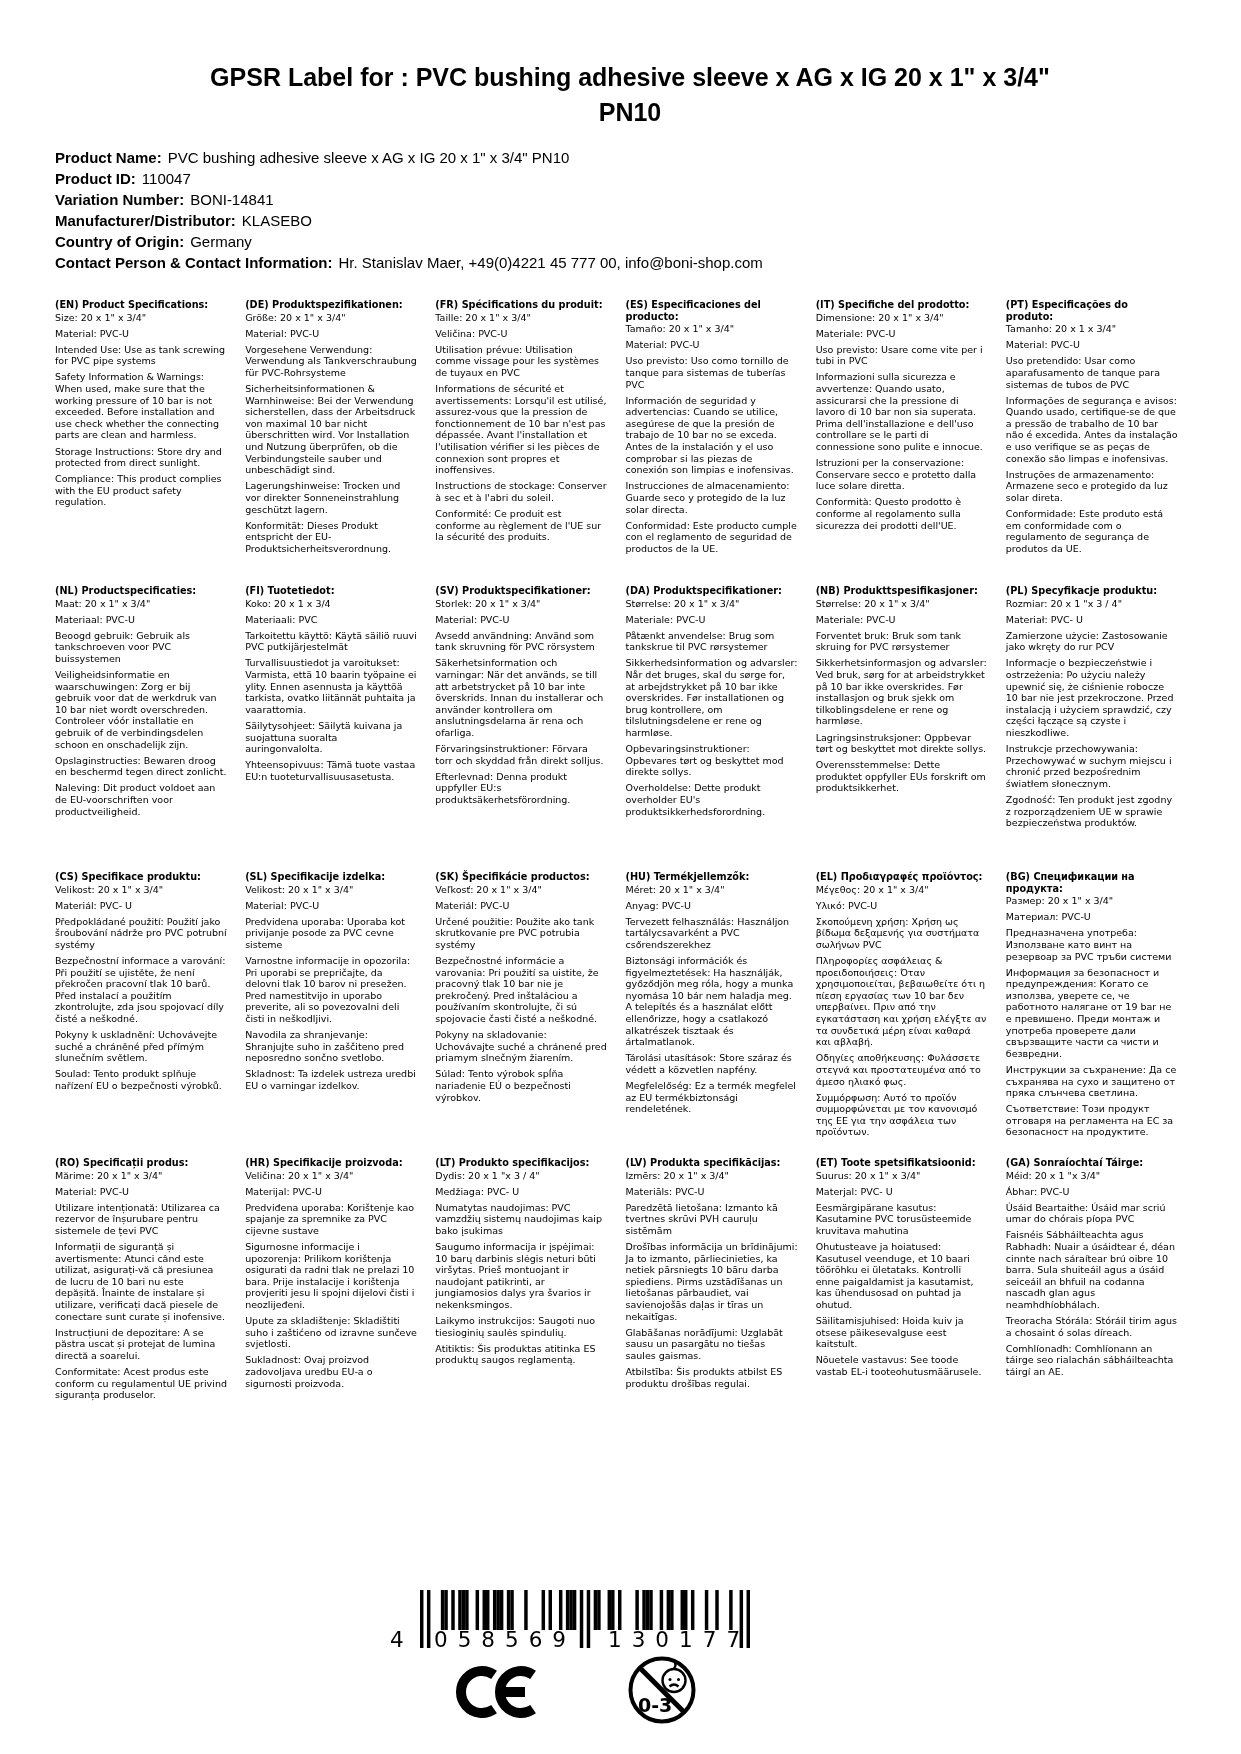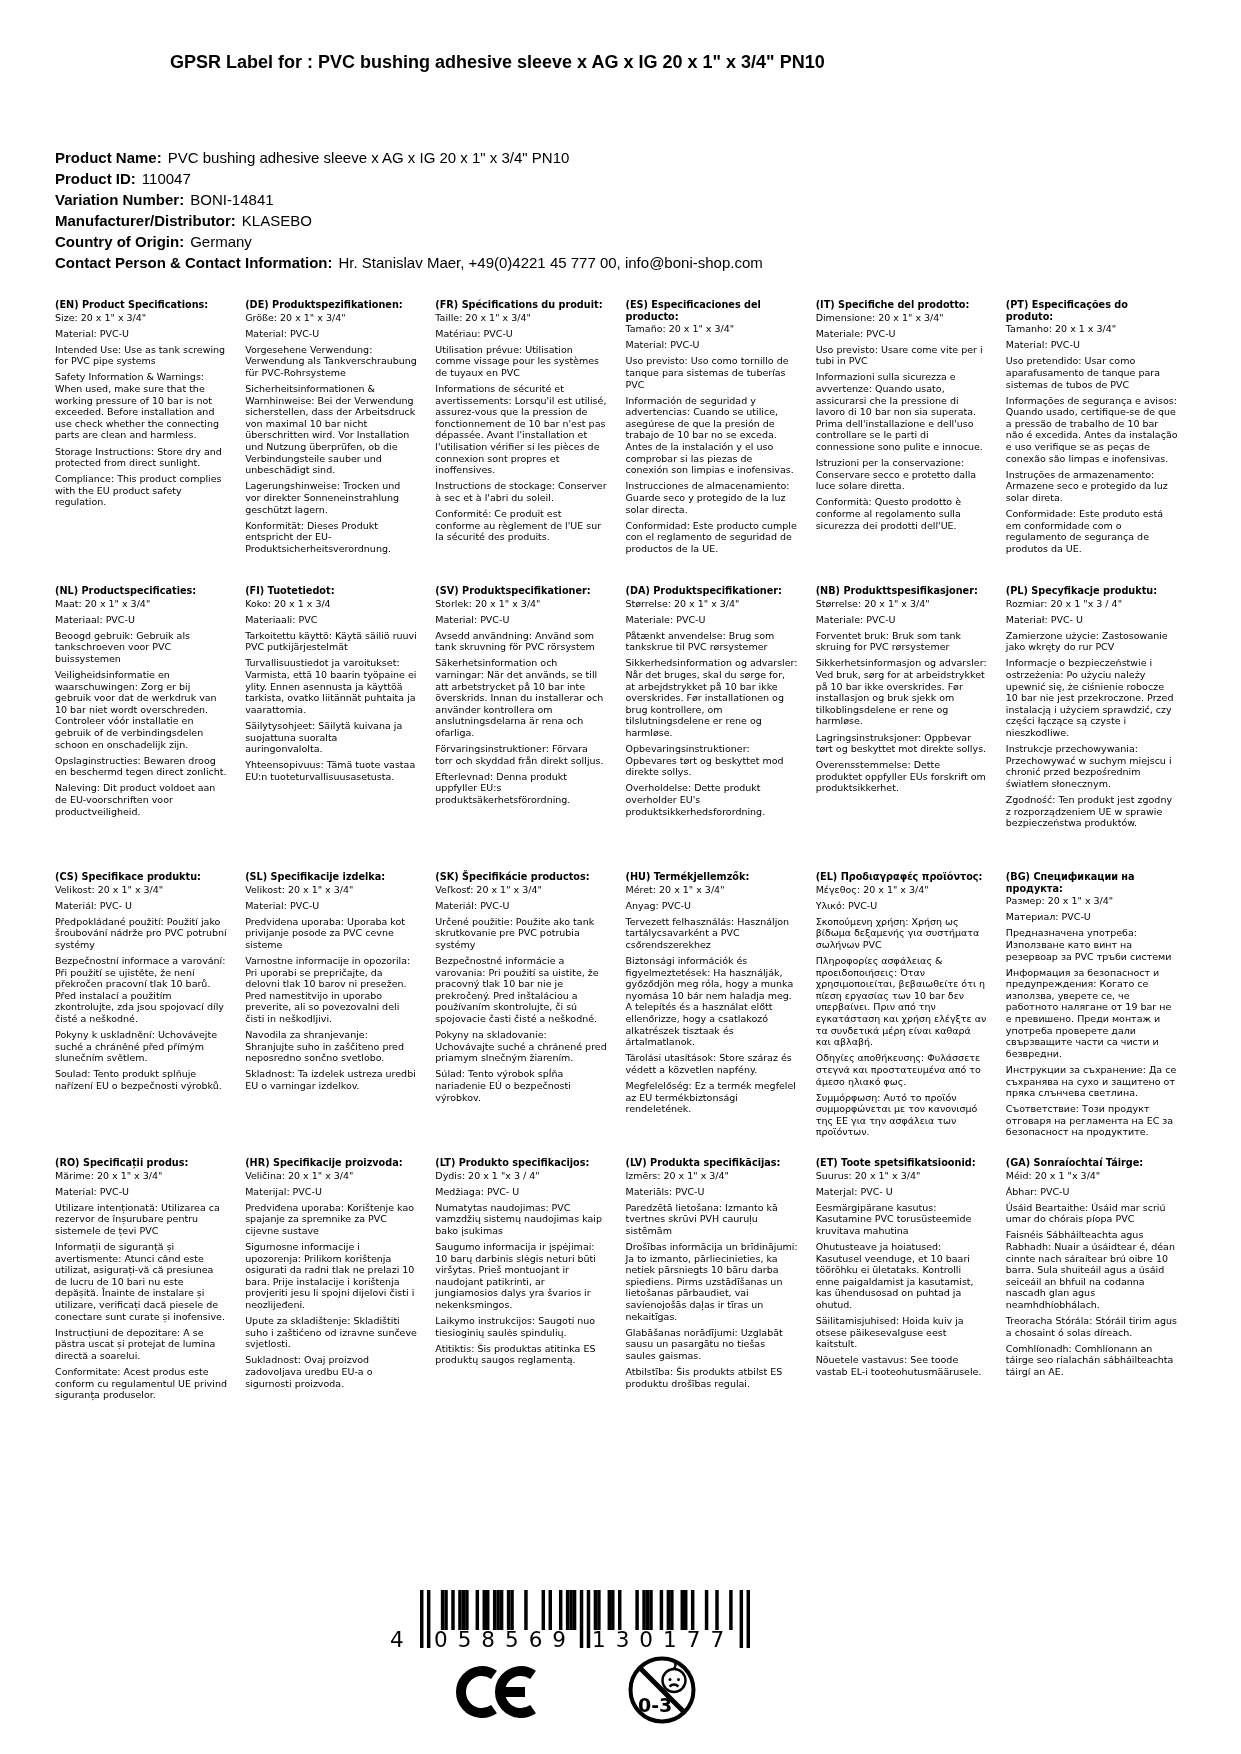--- a/index.html
+++ b/index.html
@@ -1,34 +1,34 @@
 <!DOCTYPE html>
 <html><head>
 <meta charset="utf-8">
 <style>
   html,body{margin:0;padding:0;background:#fff;}
   .page{position:relative;width:1241px;height:1754px;background:#ffffff;color:#000;overflow:hidden;
         font-family:"DejaVu Sans",sans-serif;}
-  .title{position:absolute;top:50px;left:170px;width:900px;text-align:left;
-         font-family:"Liberation Sans",sans-serif;font-weight:bold;font-size:18px;line-height:1.4;margin:0;}
+  .title{position:absolute;top:50px;left:170px;width:900px;text-align:center;
+         font-family:"Liberation Sans",sans-serif;font-weight:bold;font-size:25px;line-height:1.4;margin:10px;}
   .info{position:absolute;top:147px;left:55px;right:40px;
         font-family:Liberation Sans, sans-serif;font-size:15px;line-height:21px;}
   .info-line .lbl{font-weight:bold;margin-right:6px;}
   .grid{position:absolute;top:299px;left:55px;right:57px;display:grid;
         grid-template-columns:repeat(6,1fr);column-gap:12px;grid-auto-rows:286px;}
   .block{font-size:9.5px;line-height:11.6px;padding-right:6px;}
   .block .bh{font-weight:bold;font-size:9.7px;margin:0 0 1px 0;}
   .block p{margin:0 0 4.5px 0;}
   .barcode{position:absolute;left:420px;top:1590px;width:330px;height:58px;}
   .barcode svg{position:absolute;left:0;top:0;}
   .bc-digits span{position:absolute;top:37px;font-size:21.5px;color:#000;
                   font-family:"DejaVu Sans",sans-serif;}
   .bc-lead{left:-30px;}
   .bc-left{left:12px;width:146px;text-align:center;letter-spacing:10px;}
-  .bc-right{left:172px;width:134px;text-align:left;letter-spacing:10px;}
+  .bc-right{left:188px;width:134px;text-align:left;letter-spacing:10px;}
   .ce{position:absolute;left:455px;top:1663px;}
   .age{position:absolute;left:626px;top:1654px;}
 </style>
 </head>
 <body>
 
 <div class="page">
 
   <h1 class="title">GPSR Label for : PVC bushing adhesive sleeve x AG x IG 20 x 1" x 3/4" PN10</h1>
 
@@ -56,21 +56,21 @@
         <p>Größe: 20 x 1" x 3/4"</p>
         <p>Material: PVC-U</p>
         <p>Vorgesehene Verwendung: Verwendung als Tankverschraubung für PVC-Rohrsysteme</p>
         <p>Sicherheitsinformationen &amp; Warnhinweise: Bei der Verwendung sicherstellen, dass der Arbeitsdruck von maximal 10 bar nicht überschritten wird. Vor Installation und Nutzung überprüfen, ob die Verbindungsteile sauber und unbeschädigt sind.</p>
         <p>Lagerungshinweise: Trocken und vor direkter Sonneneinstrahlung geschützt lagern.</p>
         <p>Konformität: Dieses Produkt entspricht der EU-Produktsicherheitsverordnung.</p>
       </div>
       <div class="block">
         <div class="bh">(FR) Spécifications du produit:</div>
         <p>Taille: 20 x 1" x 3/4"</p>
-        <p>Matériau: PVC-U</p>
+        <p>Veličina: PVC-U</p>
         <p>Utilisation prévue: Utilisation comme vissage pour les systèmes de tuyaux en PVC</p>
         <p>Informations de sécurité et avertissements: Lorsqu'il est utilisé, assurez-vous que la pression de fonctionnement de 10 bar n'est pas dépassée. Avant l'installation et l'utilisation vérifier si les pièces de connexion sont propres et inoffensives.</p>
         <p>Instructions de stockage: Conserver à sec et à l'abri du soleil.</p>
         <p>Conformité: Ce produit est conforme au règlement de l'UE sur la sécurité des produits.</p>
       </div>
       <div class="block">
         <div class="bh">(ES) Especificaciones del producto:</div>
         <p>Tamaño: 20 x 1" x 3/4"</p>
         <p>Material: PVC-U</p>
         <p>Uso previsto: Uso como tornillo de tanque para sistemas de tuberías PVC</p>

